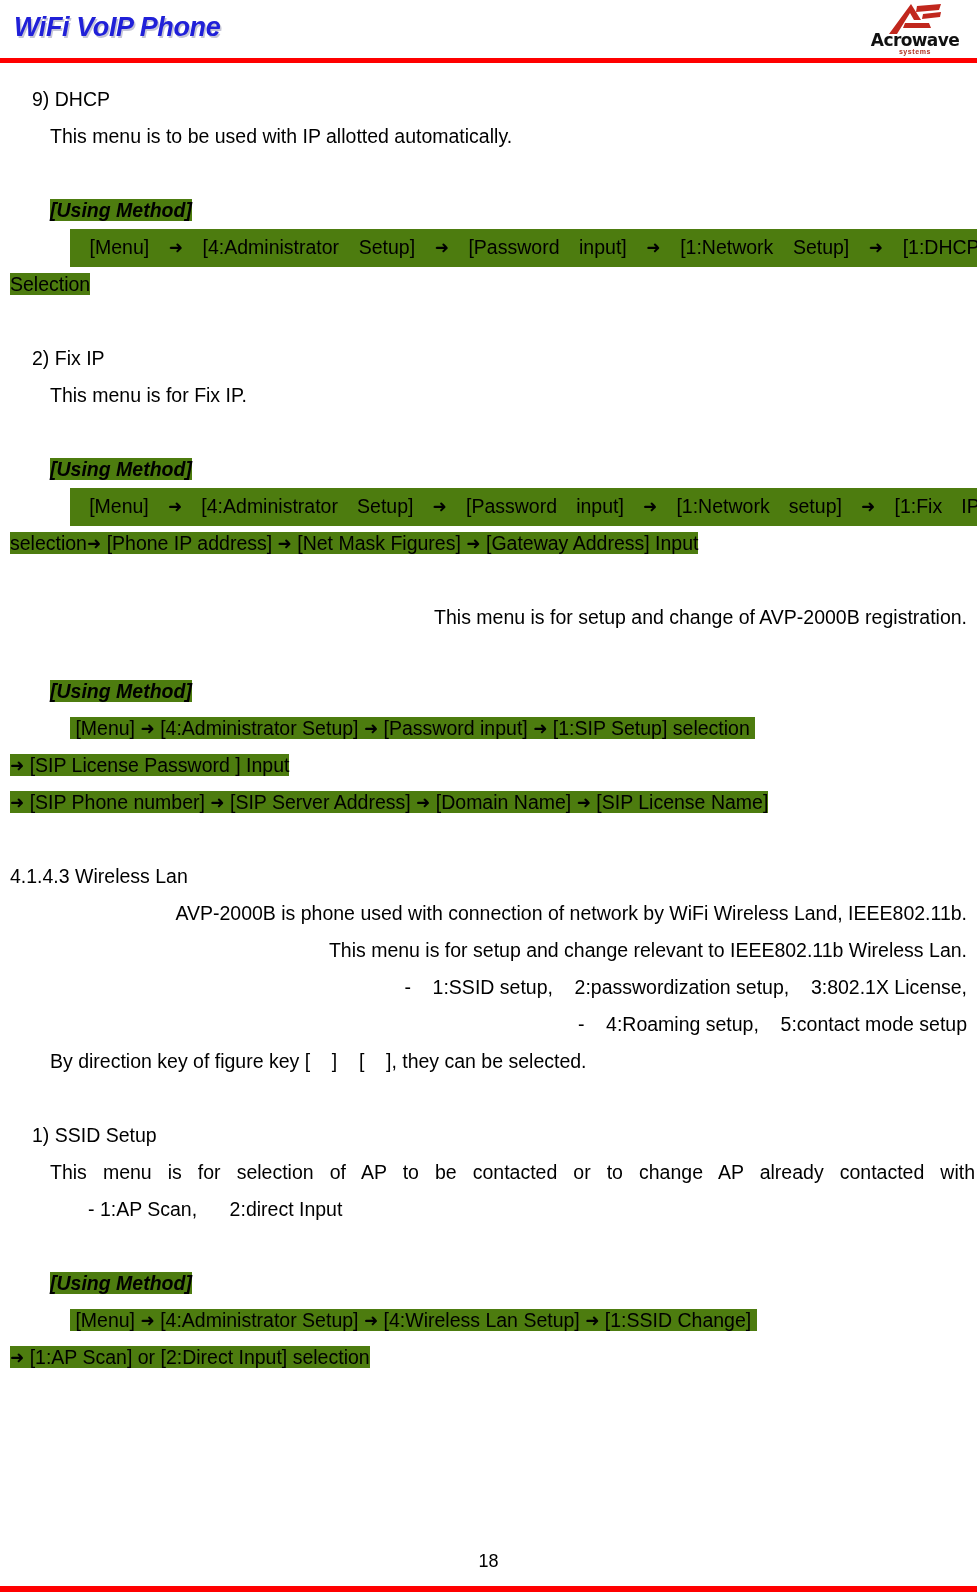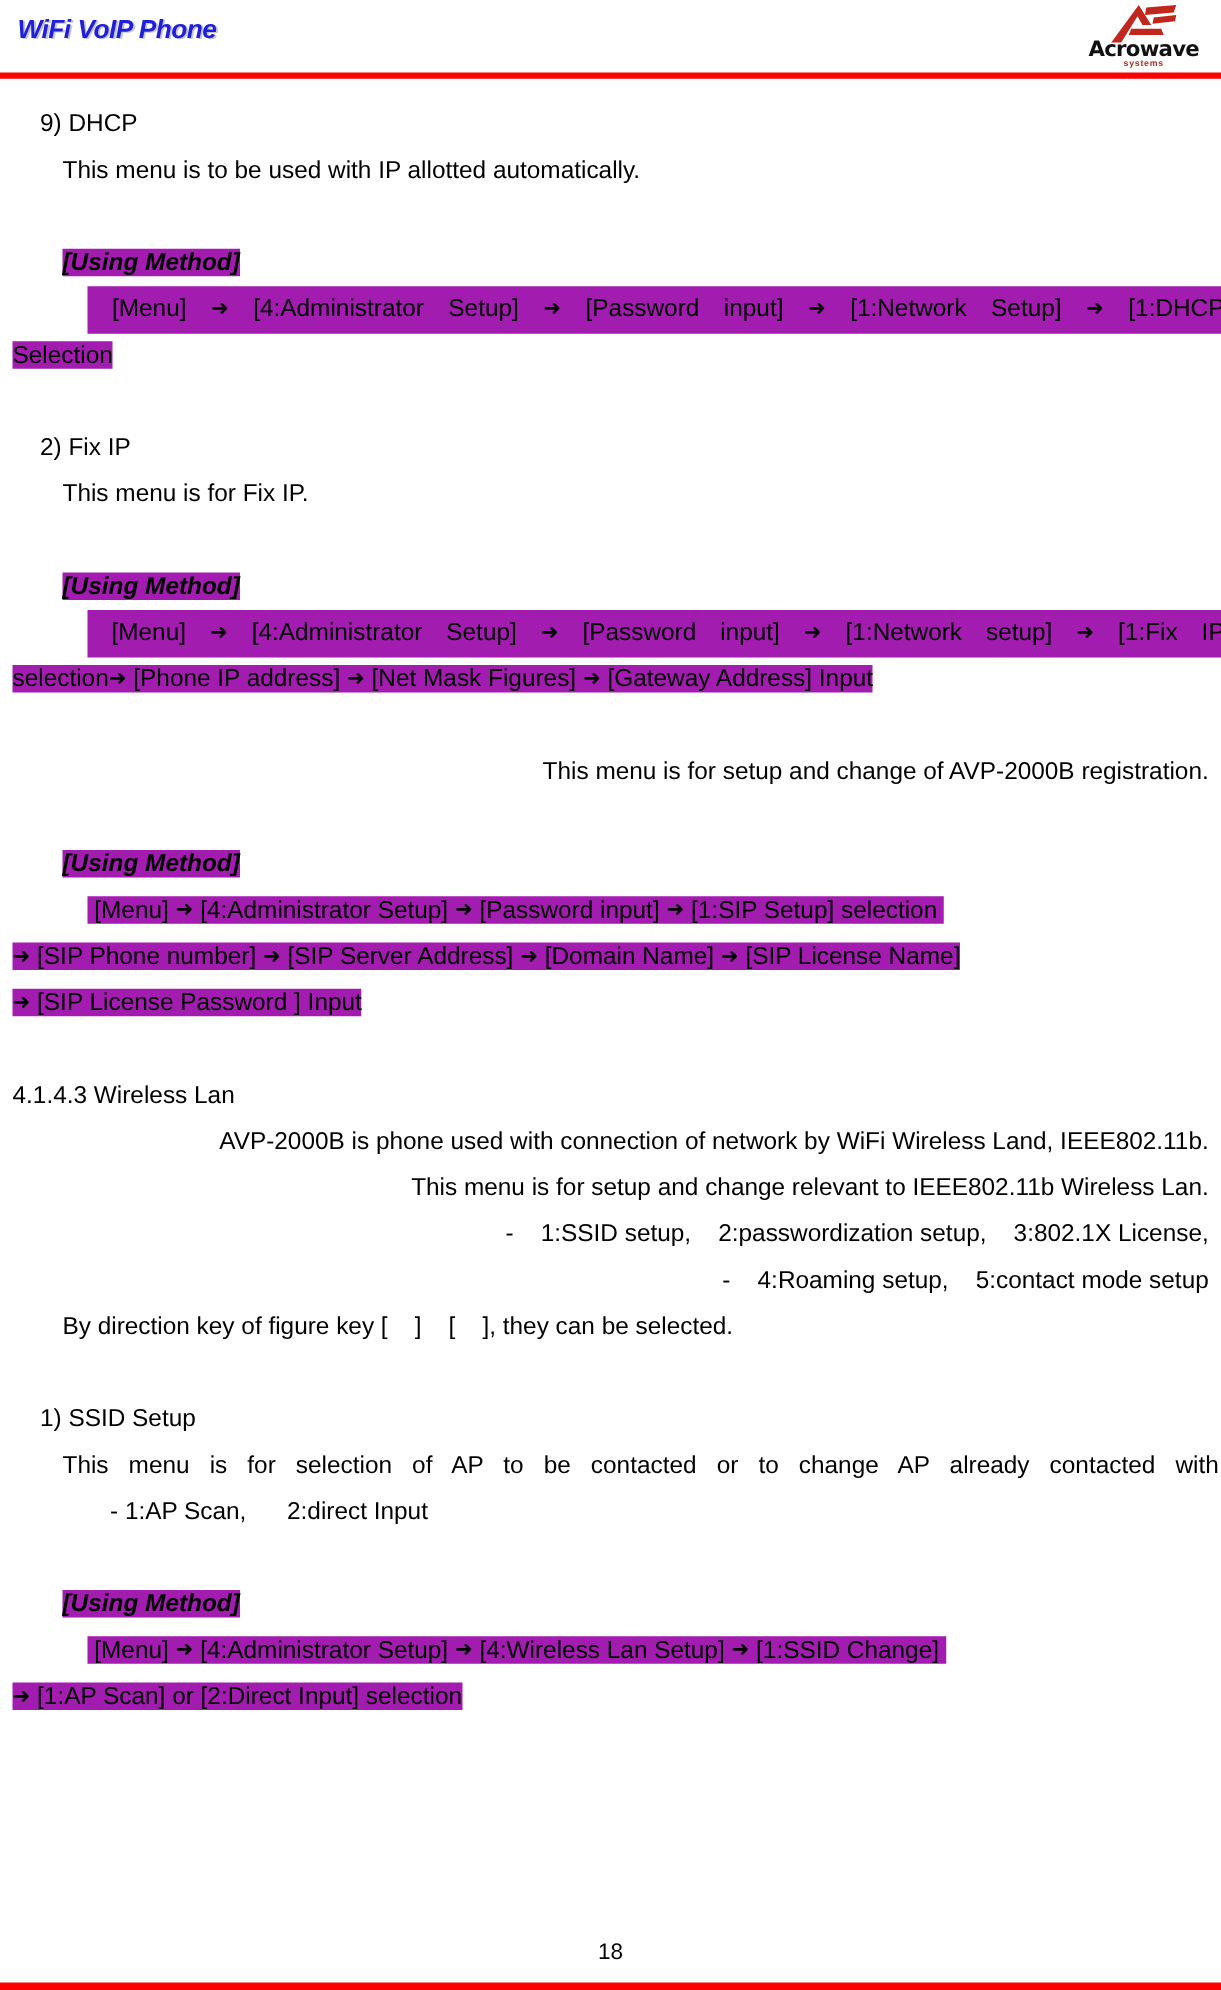--- a/index.html
+++ b/index.html
@@ -19,21 +19,21 @@
   
   .page-header {
     position: relative;
     height: 58px;
     box-sizing: border-box;
   }
   .doc-title {
     position: absolute;
     left: 14px;
     top: 12px;
-    font-size: 21px;
+    font-size: 27px;
     font-weight: bold;
     font-style: italic;
     color: #2020d8;
     letter-spacing: -0.4px;
     text-shadow: 1.5px 1.5px 0 rgba(150,150,180,0.55);
     white-space: nowrap;
     text-align: center;
   }
   .logo-wrap {
     position: absolute;
@@ -96,21 +96,21 @@
   .ln {
     white-space: pre-wrap;
     margin: 0;
     padding: 0;
     line-height: 37px;
     height: 37px;
   }
   .ln.blank { height: 37px; }
 
   .hl {
-    background: #a21caf;
+    background: #4d7c0f;
     box-decoration-break: clone;
     -webkit-box-decoration-break: clone;
   }
   .bolditalic { font-weight: bold; font-style: italic; }
 
   .arr {
     font-family: "DejaVu Sans", sans-serif;
     font-weight: bold;
     font-size: 17px;
     display: inline-block;
@@ -178,22 +178,22 @@
   <div class="ln i2"><span class="hl bolditalic">[Using Method]</span></div>
   <div class="ln i3"><span class="hl justified" style="width:915px;">&nbsp;<span>[Menu]</span> <span class="arr">➜</span> <span>[4:Administrator Setup]</span> <span class="arr">➜</span> <span>[Password input]</span> <span class="arr">➜</span> <span>[1:Network setup]</span> <span class="arr">➜</span> <span>[1:Fix IP]</span></span></div>
   <div class="ln i0"><span class="hl"><span>selection</span><span class="arr">➜</span> <span>[Phone IP address]</span> <span class="arr">➜</span> <span>[Net Mask Figures]</span> <span class="arr">➜</span> <span>[Gateway Address] Input</span></span></div>
 
   <div class="ln blank"></div>
 
   <div class="ln i25">This menu is for setup and change of AVP-2000B registration.</div>
   <div class="ln blank"></div>
   <div class="ln i2"><span class="hl bolditalic">[Using Method]</span></div>
   <div class="ln i3"><span class="hl">&nbsp;<span>[Menu]</span> <span class="arr">➜</span> <span>[4:Administrator Setup]</span> <span class="arr">➜</span> <span>[Password input]</span> <span class="arr">➜</span> <span>[1:SIP Setup] selection</span>&nbsp;</span></div>
+  <div class="ln i0"><span class="hl"><span class="arr">➜</span> <span>[SIP License Password ] Input</span></span></div>
   <div class="ln i0"><span class="hl"><span class="arr">➜</span> <span>[SIP Phone number]</span> <span class="arr">➜</span> <span>[SIP Server Address]</span> <span class="arr">➜</span> <span>[Domain Name]</span> <span class="arr">➜</span> <span>[SIP License Name]</span></span></div>
-  <div class="ln i0"><span class="hl"><span class="arr">➜</span> <span>[SIP License Password ] Input</span></span></div>
 
   <div class="ln blank"></div>
 
   <div class="ln i0">4.1.4.3 Wireless Lan</div>
   <div class="ln i25">AVP-2000B is phone used with connection of network by WiFi Wireless Land, IEEE802.11b.</div>
   <div class="ln i25">This menu is for setup and change relevant to IEEE802.11b Wireless Lan.</div>
   <div class="ln i25">-    1:SSID setup,    2:passwordization setup,    3:802.1X License,</div>
   <div class="ln i25">-    4:Roaming setup,    5:contact mode setup</div>
   <div class="ln i2">By direction key of figure key [    ]    [    ], they can be selected.</div>
 

